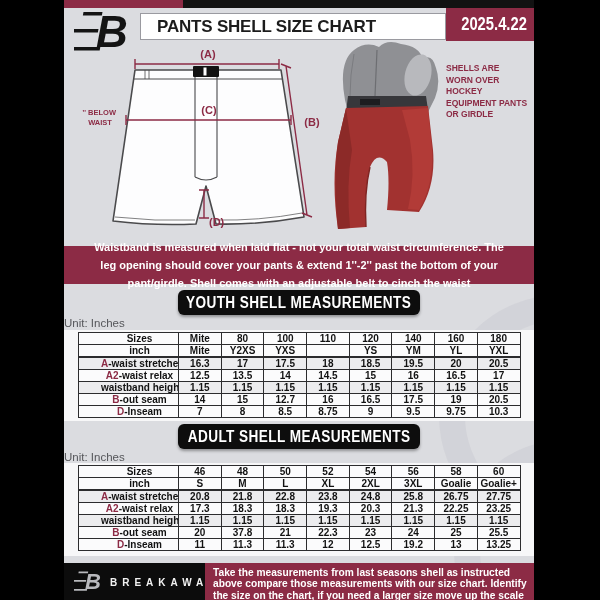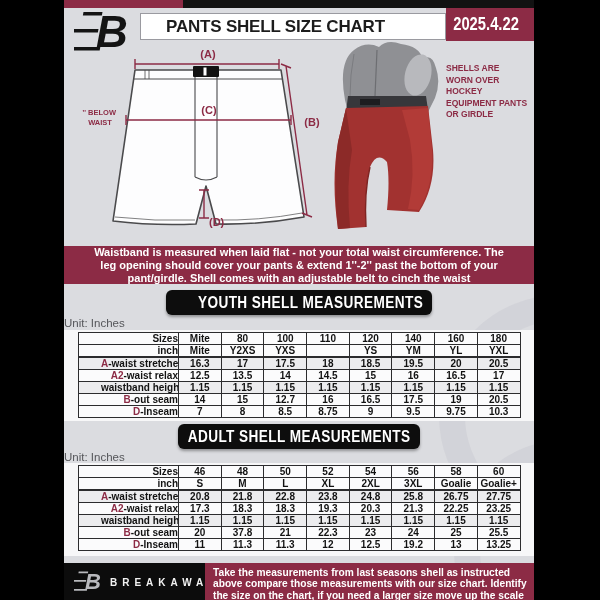--- a/index.html
+++ b/index.html
@@ -16,60 +16,60 @@
   
   .strip{position:absolute;top:0;height:8px;}
   #strip-maroon{left:0;width:119px;background:#8c2b45;}
   #strip-black{left:119px;width:351px;background:#121212;}
 
   
   #logo{position:absolute;left:10px;top:9px;width:64px;height:46px;color:#141414;}
   #title-box{position:absolute;left:76px;top:13px;width:306px;height:27px;background:#fff;
              border:1px solid #9a9aa0;box-sizing:border-box;display:flex;align-items:center;}
   #title-box span{font-size:17px;font-weight:600;color:#1c1c1c;letter-spacing:-0.2px;
-                  padding-left:25px;white-space:nowrap;}
+                  padding-left:16px;white-space:nowrap;}
   #date-box{position:absolute;left:382px;top:8px;width:88px;height:33px;background:#8c2b45;
-            display:flex;align-items:center;justify-content:flex-start;}
+            display:flex;align-items:center;justify-content:flex-end;}
   #date-box span{color:#fff;font-weight:700;font-size:18px;display:inline-block;
                  transform:scaleX(0.82);letter-spacing:0px;white-space:nowrap;}
 
   
   #pants-svg{position:absolute;left:18px;top:42px;}
   #shell-svg{position:absolute;left:268px;top:40px;}
   #shell-note{position:absolute;left:382px;top:63px;width:82px;color:#8c2b45;
               font-size:8.5px;font-weight:700;line-height:11.5px;}
 
   
   #notice{position:absolute;left:0;top:246px;width:470px;height:38px;background:#8c2b45;
           display:flex;align-items:center;justify-content:center;}
-  #notice div{color:#fff;font-size:11px;font-weight:700;line-height:13px;text-align:center;
+  #notice div{color:#fff;font-size:11px;font-weight:700;line-height:18px;text-align:center;
               max-width:424px;}
 
   
   .banner{position:absolute;left:50%;transform:translateX(-50%);width:242px;height:25px;
           background:#0d0d0d;border-radius:6px;display:flex;align-items:center;
           justify-content:center;box-shadow:0 2px 3px rgba(0,0,0,0.35);}
   .banner span{color:#fff;font-weight:700;font-size:16px;letter-spacing:0.5px;
                display:inline-block;transform:scaleX(0.85);white-space:nowrap;}
-  #youth-banner{top:290px;padding-left:24px;}
+  #youth-banner{top:290px;}
   #adult-banner{top:424px;justify-content:center;}
   .unit{position:absolute;left:0;width:470px;text-align:left;color:#55565a;
         font-size:11.5px;font-weight:400;}
   #youth-unit{top:317px;}
   #adult-unit{top:451px;}
 
   
   .panel{position:absolute;left:0;width:470px;background:#f7f7f8;}
   #panel-youth{top:330px;height:91px;}
   #panel-adult{top:463px;height:93px;}
   table.size{border-collapse:collapse;table-layout:fixed;width:442px;margin:2px 0 0 14px;
              font-size:10px;font-weight:700;color:#121212;}
   table.size td{border:1px solid #2c2c2e;text-align:center;height:10.6px;padding:0;
                 overflow:hidden;white-space:nowrap;background:#fbfbfc;}
-  table.size td.lbl{text-align:right;padding-left:22px;}
+  table.size td.lbl{text-align:center;padding-left:22px;}
   table.size col.c-label{width:100px;}
   table.size col.c-data{width:42.7px;}
   table.size tr:nth-child(3) td, table.size tr:nth-child(5) td{background:#ececee;}
   table.size tr:nth-child(2) td{border-bottom-width:2px;margin-left:8px;}
   .pfx{color:#8c2b45;}
 
   
   #footer{position:absolute;left:0;top:563px;width:470px;height:37px;background:#0c0c0c;}
   #footer-logo{position:absolute;left:10px;top:7px;width:32px;height:23px;color:#b7b8bc;}
   #footer-brand{position:absolute;left:46px;top:14px;color:#f2f2f2;font-size:10px;

